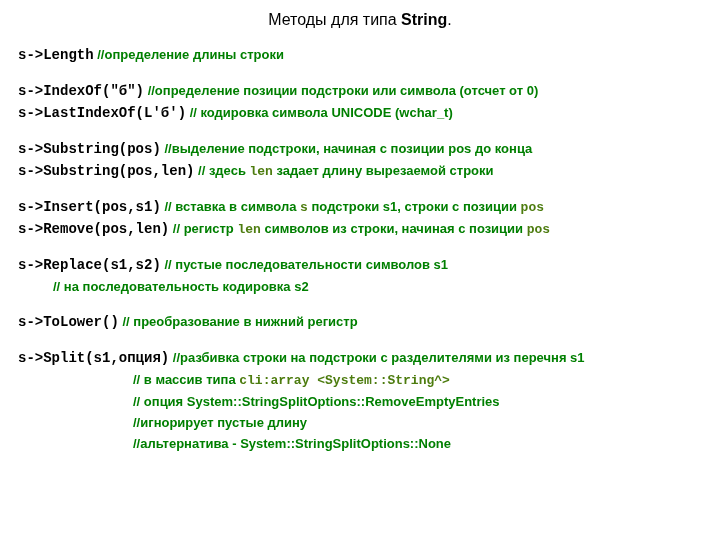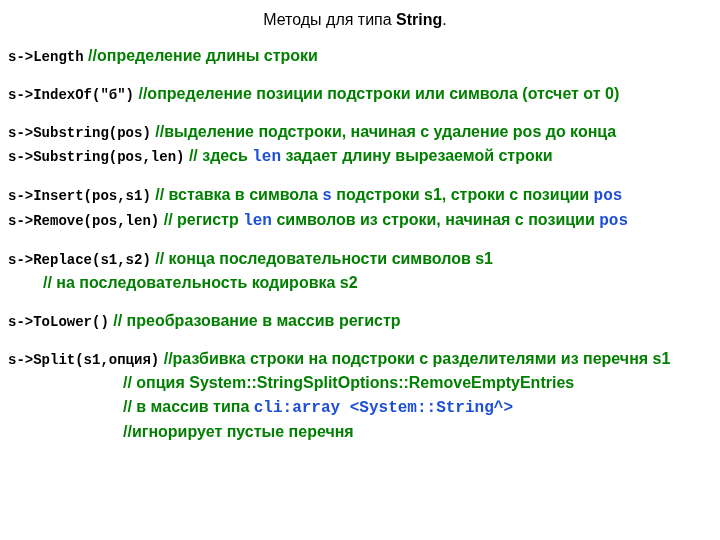--- a/index.html
+++ b/index.html
@@ -5,21 +5,21 @@
   body {
     margin: 0;
     padding: 0;
     background: #ffffff;
     font-family: Arial, Helvetica, sans-serif;
     width: 720px;
     height: 540px;
     box-sizing: border-box;
   }
   .page {
-    padding: 8px 18px 0 8px;
+    padding: 8px 18px 0 18px;
     font-size: 14px;
     line-height: 1.5;
   }
   .title {
     text-align: center;
     font-family: Arial, sans-serif;
     color: #000;
     margin-bottom: 12px;
     font-size: 16px;
   }
@@ -29,26 +29,26 @@
   .code {
     font-family: "Courier New", Courier, monospace;
     font-weight: bold;
     color: #000;
     margin-top: 8px;
   }
   .comment {
     font-family: Arial, sans-serif;
     font-weight: bold;
     color: #007f00;
-    font-size: 16px;
+    font-size: 13px;
   }
   .comment .mono {
     font-family: "Courier New", Courier, monospace;
     font-weight: bold;
-    color: #1d4ed8;
+    color: #4d7c0f;
   }
   .indent1 { padding-left: 35px; }
   .indent2 { padding-left: 115px; }
 </style>
 </head>
 <body>
 
 <div class="page">
 
   <div class="title">
@@ -58,63 +58,69 @@
   <div class="group">
     <div class="line">
       <span class="code">s-&gt;Length</span><span class="comment"> //определение длины строки</span>
     </div>
   </div>
 
   <div class="group">
     <div class="line">
       <span class="code">s-&gt;IndexOf("б")</span><span class="comment"> //определение позиции подстроки или символа (отсчет от 0)</span>
     </div>
+    <div class="line">
+      <span class="code">s-&gt;LastIndexOf(L'б')</span><span class="comment"> // кодировка символа  UNICODE (wchar_t)</span>
+    </div>
   </div>
 
   <div class="group">
     <div class="line">
-      <span class="code">s-&gt;Substring(pos)</span><span class="comment"> //выделение подстроки, начиная с удаление pos до конца</span>
+      <span class="code">s-&gt;Substring(pos)</span><span class="comment"> //выделение подстроки, начиная с позиции pos до конца</span>
     </div>
     <div class="line">
       <span class="code">s-&gt;Substring(pos,len)</span><span class="comment"><span> // здесь </span><span class="mono">len</span><span> задает длину вырезаемой строки</span></span>
     </div>
   </div>
 
   <div class="group">
     <div class="line">
       <span class="code">s-&gt;Insert(pos,s1)</span><span class="comment"><span> // вставка в символа </span><span class="mono">s</span><span> подстроки s1, строки с позиции </span><span class="mono">pos</span></span>
     </div>
     <div class="line">
       <span class="code">s-&gt;Remove(pos,len)</span><span class="comment"><span> // регистр </span><span class="mono">len</span><span> символов из строки, начиная с позиции </span><span class="mono">pos</span></span>
     </div>
   </div>
 
   <div class="group">
     <div class="line">
-      <span class="code">s-&gt;Replace(s1,s2)</span><span class="comment"> // конца последовательности символов s1</span>
+      <span class="code">s-&gt;Replace(s1,s2)</span><span class="comment"> // пустые последовательности символов s1</span>
     </div>
     <div class="line indent1">
       <span class="comment">// на последовательность кодировка s2</span>
     </div>
   </div>
 
   <div class="group">
     <div class="line">
-      <span class="code">s-&gt;ToLower()</span><span class="comment"> // преобразование в массив регистр</span>
+      <span class="code">s-&gt;ToLower()</span><span class="comment"> // преобразование в нижний регистр</span>
     </div>
   </div>
 
   <div class="group">
     <div class="line">
       <span class="code">s-&gt;Split(s1,опция)</span><span class="comment"> //разбивка строки на подстроки с разделителями из перечня s1</span>
     </div>
     <div class="line indent2">
+      <span class="comment"><span>// в массив типа </span><span class="mono">cli:array &lt;System::String^&gt;</span></span>
+    </div>
+    <div class="line indent2">
       <span class="comment">// опция System::StringSplitOptions::RemoveEmptyEntries</span>
     </div>
     <div class="line indent2">
-      <span class="comment"><span>// в массив типа </span><span class="mono">cli:array &lt;System::String^&gt;</span></span>
+      <span class="comment">//игнорирует пустые длину</span>
     </div>
     <div class="line indent2">
-      <span class="comment">//игнорирует пустые перечня</span>
+      <span class="comment">//альтернатива - System::StringSplitOptions::None</span>
     </div>
   </div>
 
 </div>
 
 </body></html>

